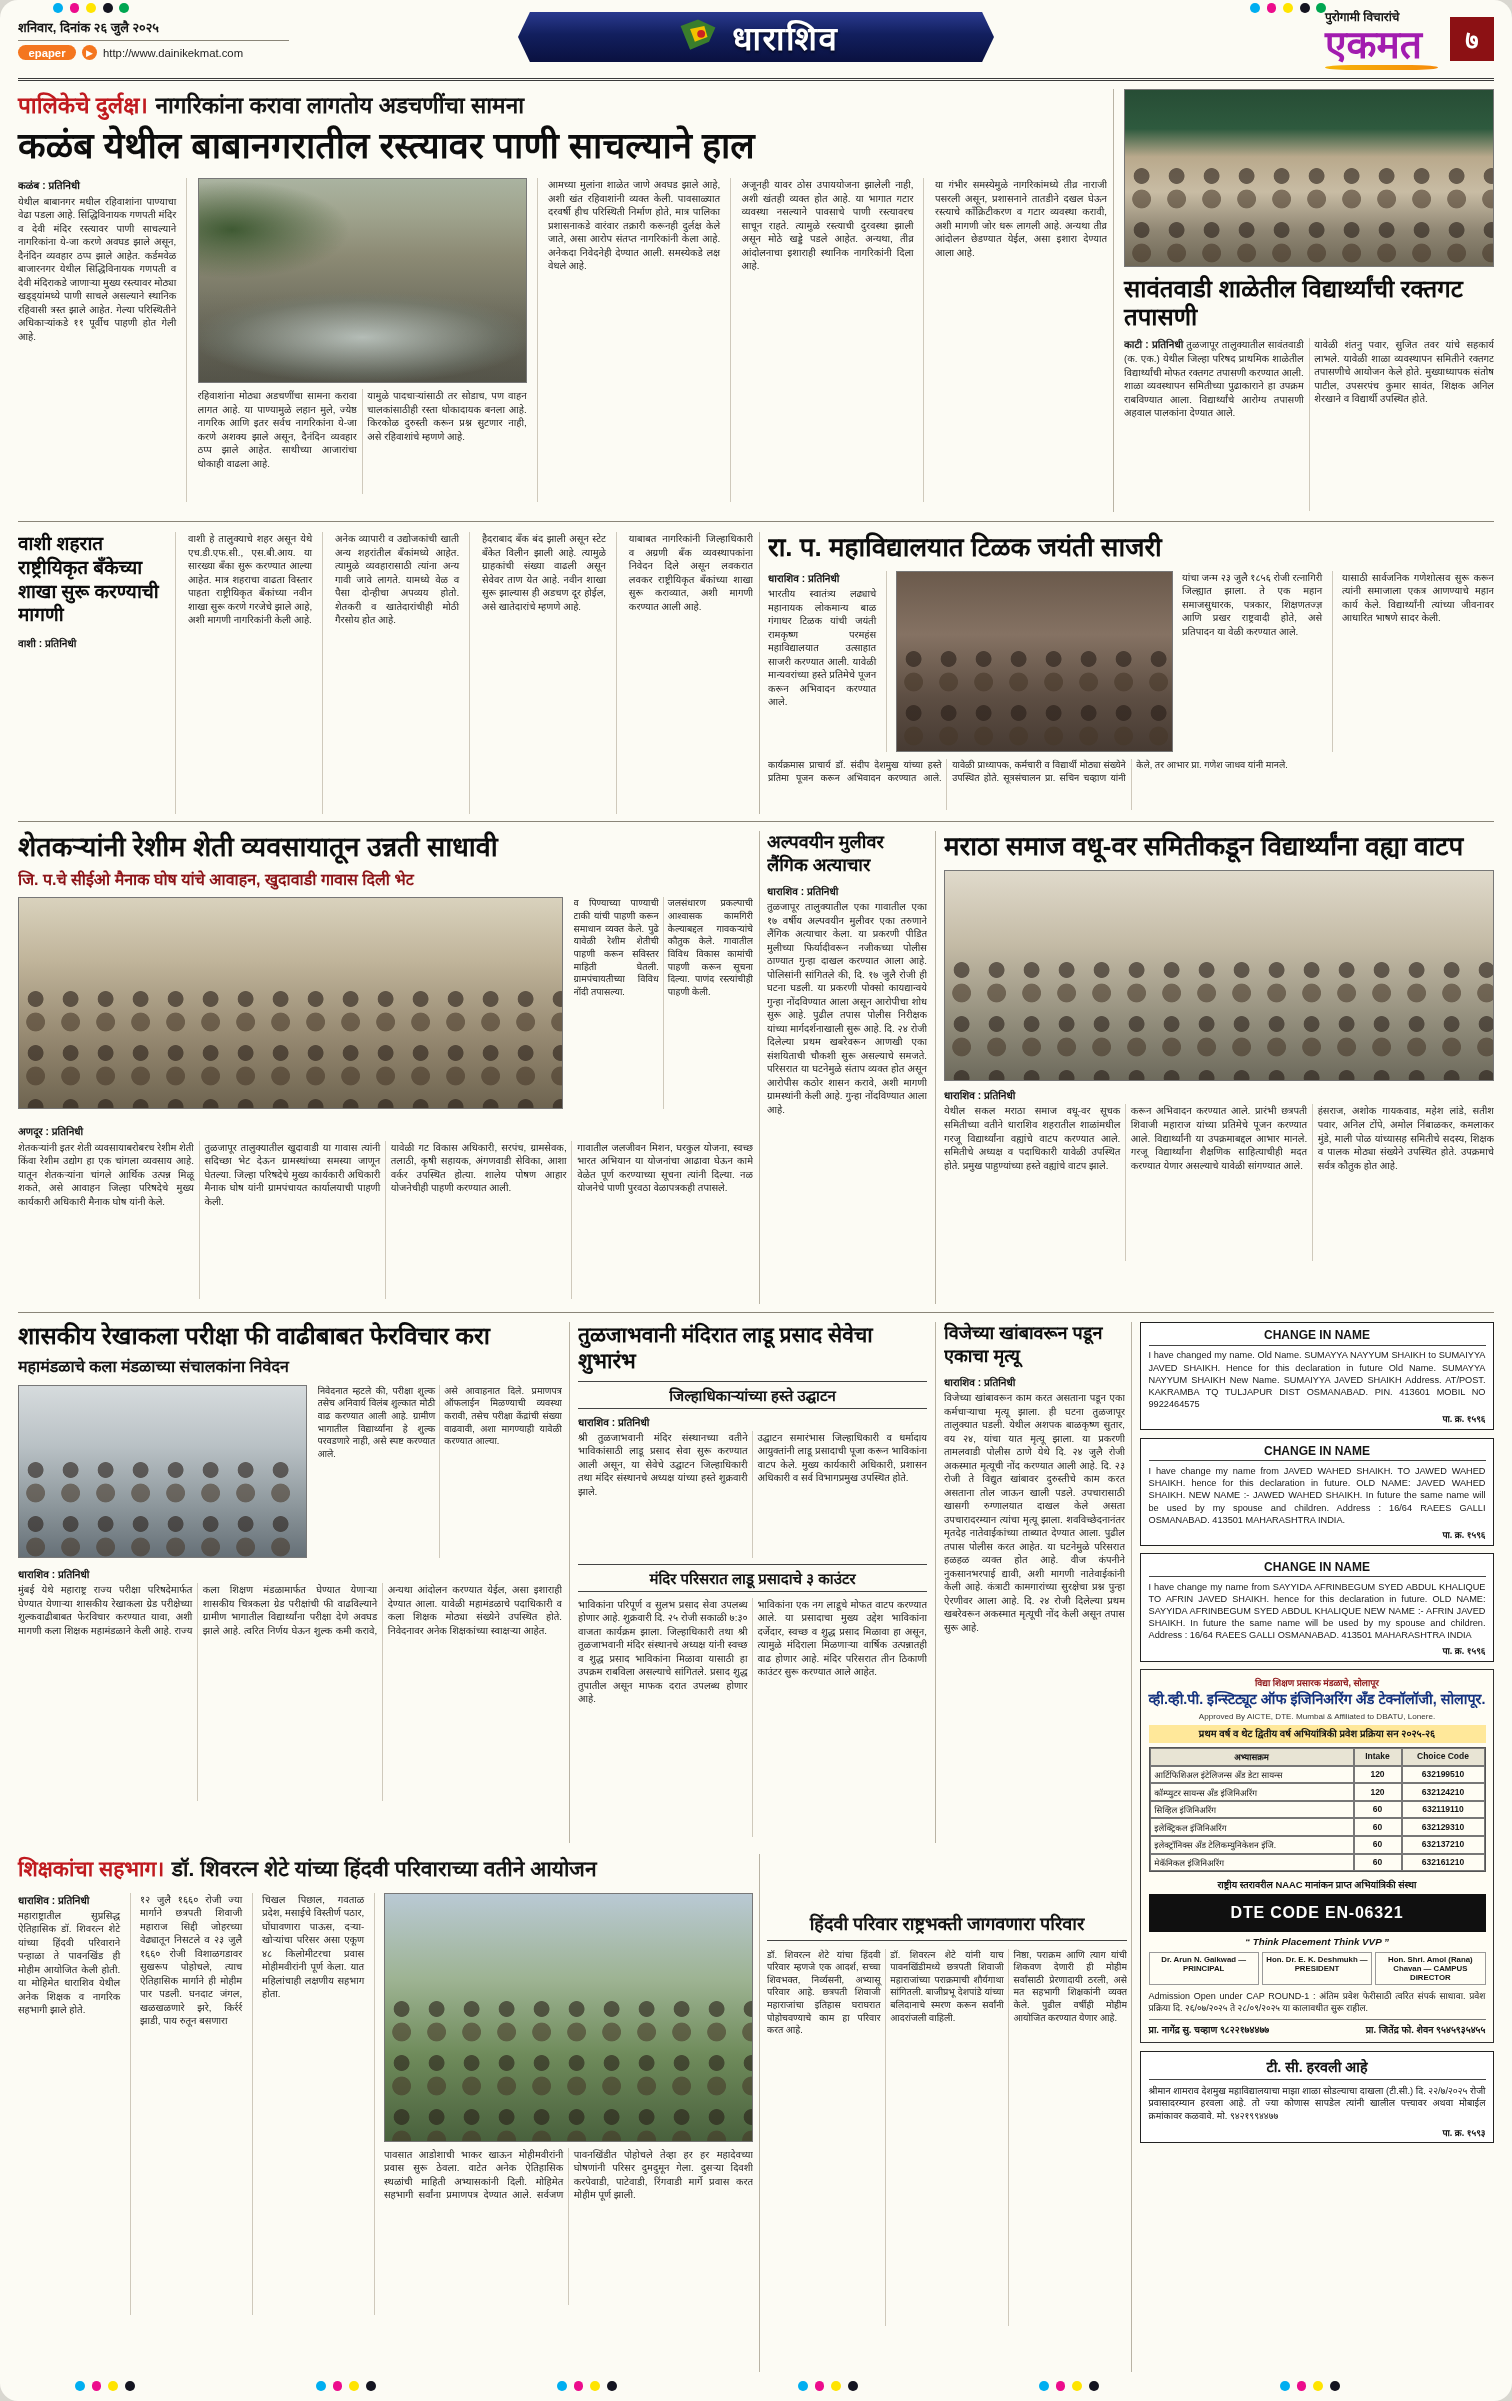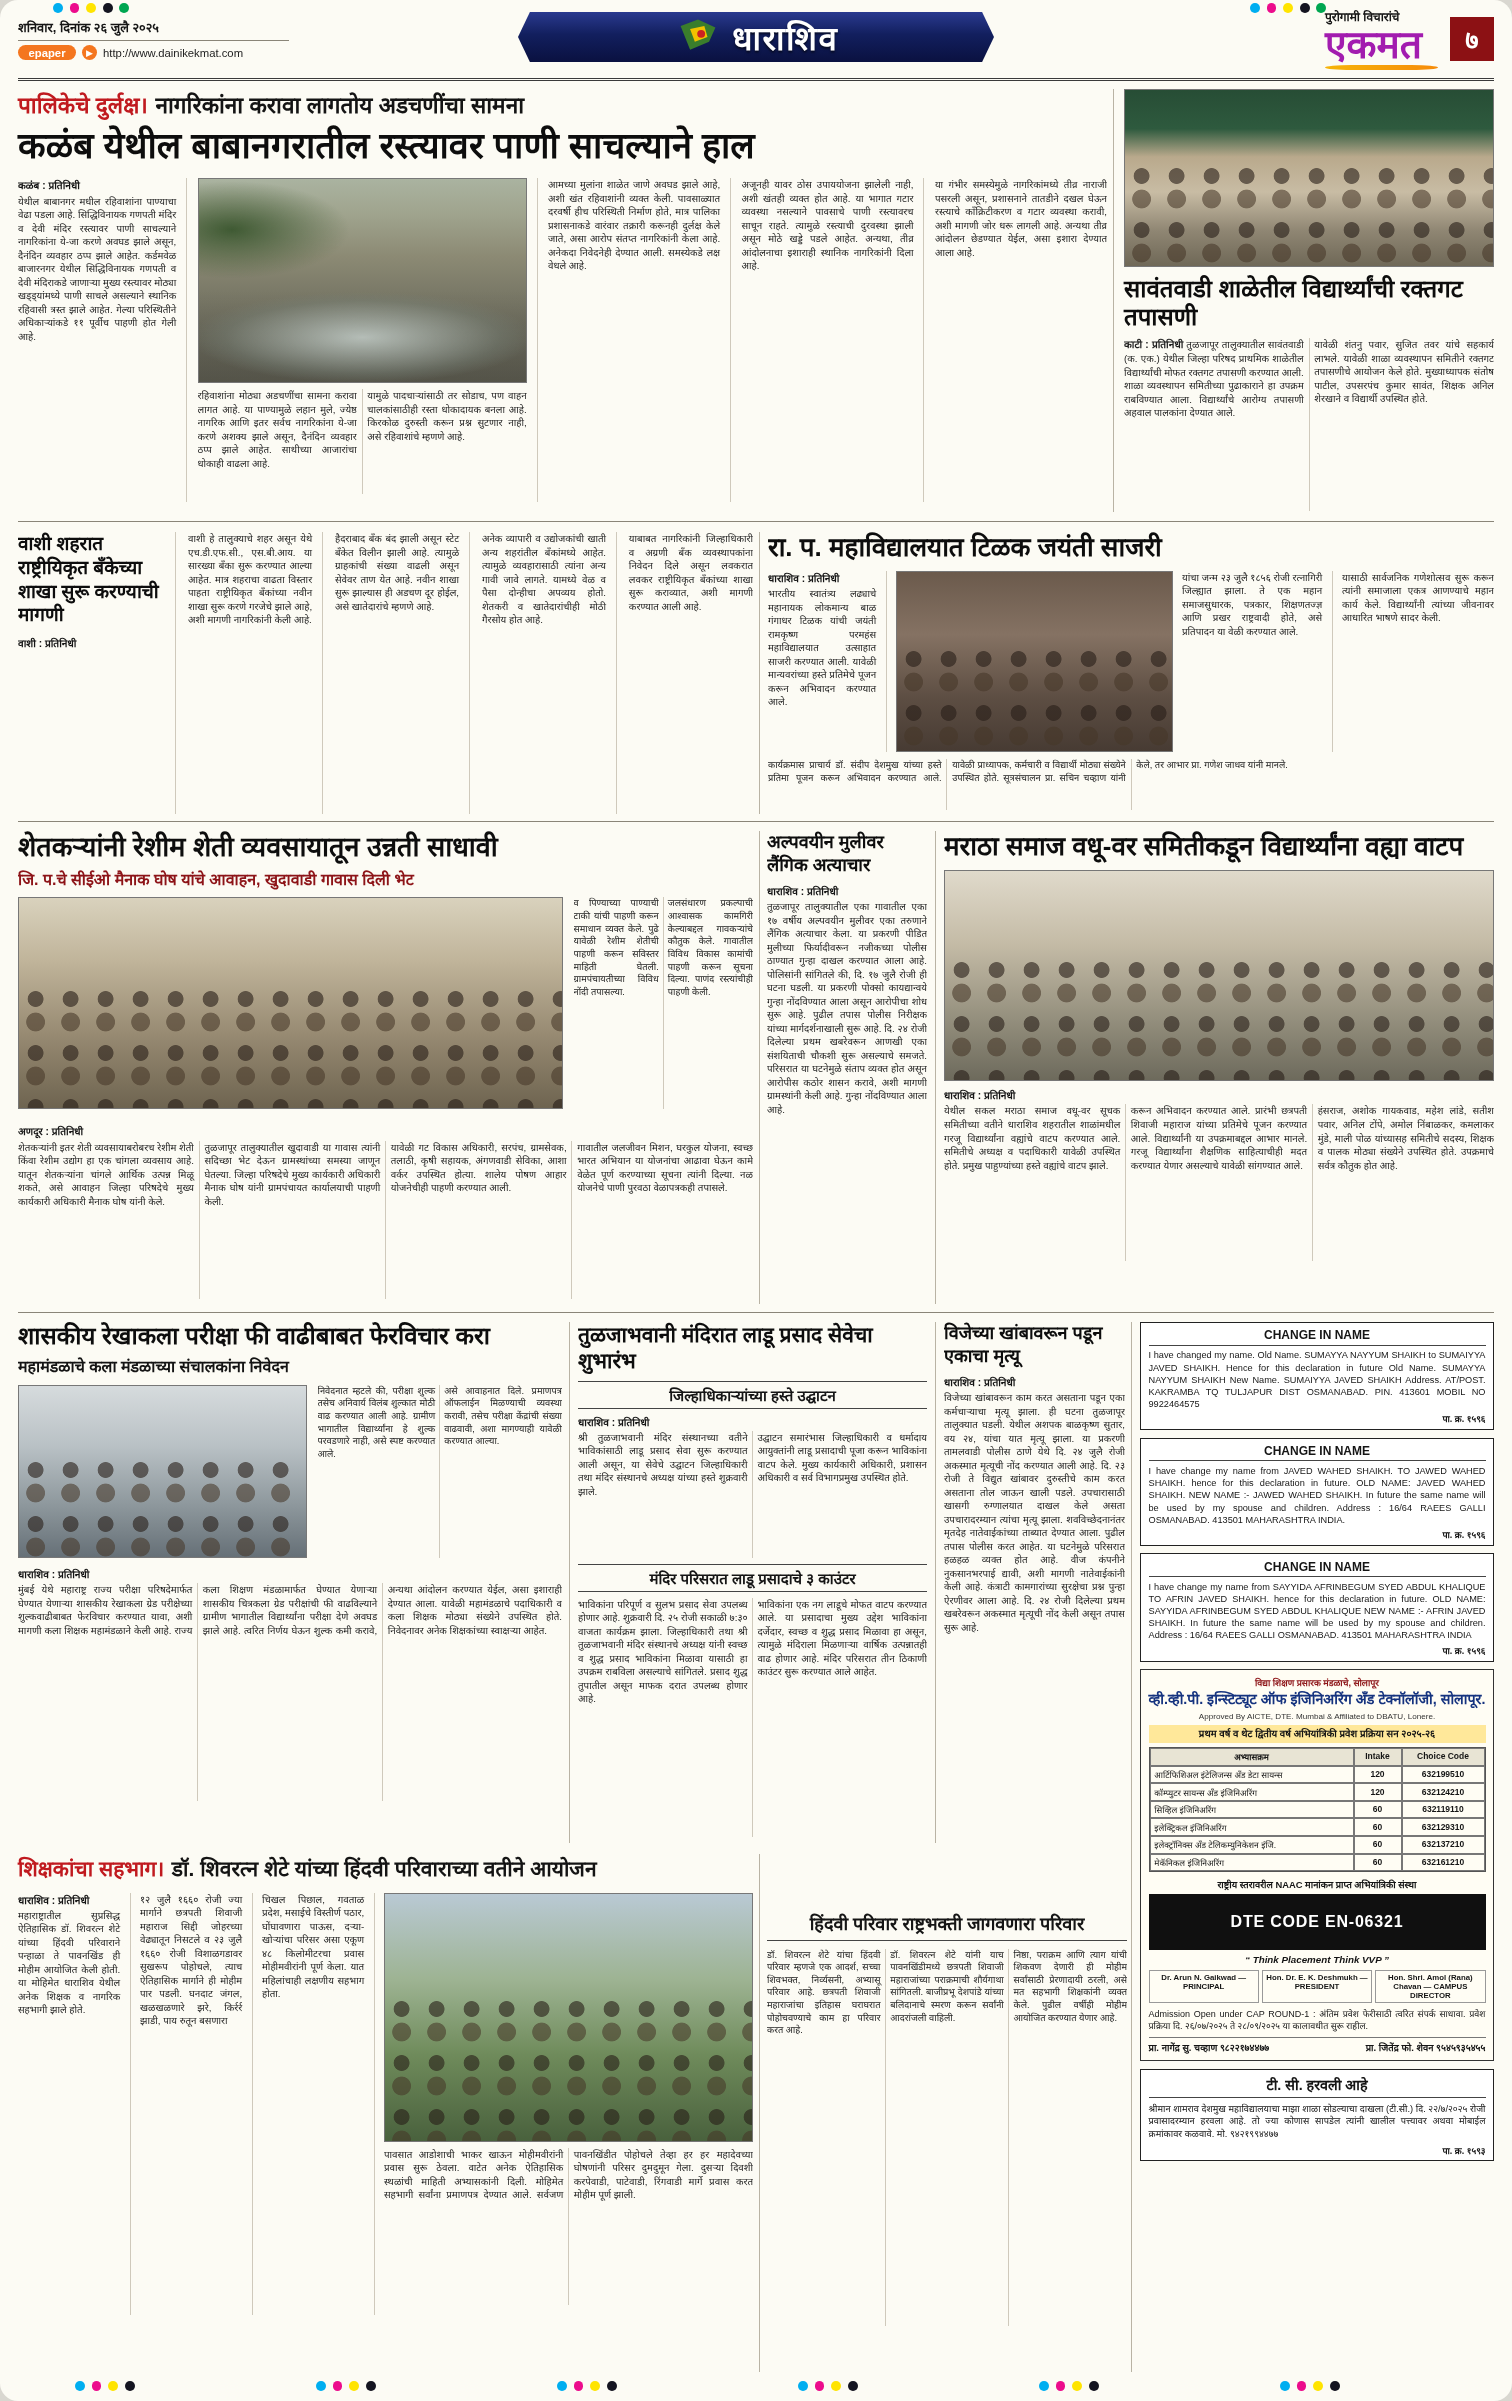--- a/index.html
+++ b/index.html
@@ -147,21 +147,21 @@
   .college { border:1.5px solid #333; padding:6px 7.5px; background:#fffdf4; }
   .college-trust { text-align:center; font-size:9px; color:#8d1418; font-weight:bold; }
   .college-name { text-align:center; font-size:14.3px; font-weight:bold; color:#15337f; margin:2.3px 0; line-height:1.25; }
   .college-approved { text-align:center; font-size:8.1px; color:#333; }
   .college-intro { text-align:center; font-size:9.8px; font-weight:bold; background:#ffe89a; margin:4.5px 0; padding:2.3px 1.5px; }
   .ctable { display:grid; grid-template-columns:1fr 48px 83px; border:0.8px solid #555; font-size:8.5px; }
   .ctable > div { border:0.4px solid #777; padding:2.3px 3.8px; }
   .ctable .th { font-weight:bold; background:#e8e4d4; text-align:center; }
   .ctable .num { text-align:center; font-weight:bold; }
   .college-naac { text-align:center; font-size:9.4px; font-weight:bold; margin-top:5.3px; }
-  .college-dte { background:#101010; color:#fff; text-align:center; font-size:16px; font-weight:bold; padding:19px 0; margin:3.8px 0; letter-spacing:0.8px; }
+  .college-dte { background:#101010; color:#fff; text-align:center; font-size:16px; font-weight:bold; padding:10px 0; margin:3.8px 0; letter-spacing:0.8px; }
   .college-tagline { text-align:center; font-style:italic; font-size:9.8px; font-weight:bold; }
   .college-people { display:grid; grid-template-columns:1fr 1fr 1fr; gap:3px; margin:4.5px 0; }
   .college-people div { font-size:7.8px; font-weight:bold; text-align:center; border:0.8px solid #999; padding:2.3px 1.5px; }
   .college-adm { font-size:9px; line-height:1.35; text-align:justify; }
   .college-contacts { display:flex; justify-content:space-between; gap:6px; margin-top:4.5px; border-top:0.8px solid #777; padding-top:3.8px; }
   .college-contacts div { font-size:9.5px; font-weight:bold; }
 
   .tcbox { border:1.1px solid #222; padding:5.3px 7.5px 3.8px; background:#fff; }
   .tcbox-title { text-align:center; font-weight:bold; font-size:14.3px; border-bottom:0.8px solid #444; padding-bottom:3px; margin-bottom:4.5px; }
   .tcbox-body { font-size:9.3px; line-height:1.36; text-align:justify; }
@@ -274,24 +274,24 @@
 
   <section class="abs washi">
     <div class="washi-headbox vsep">
       <h2 class="h-md">वाशी शहरात राष्ट्रीयिकृत बँकेच्या शाखा सुरू करण्याची मागणी</h2>
       <p class="dateline" style="margin-top:9px">वाशी : प्रतिनिधी</p>
     </div>
     <div class="washi-col vsep">
         <p class="body-text">वाशी हे तालुक्याचे शहर असून येथे एच.डी.एफ.सी., एस.बी.आय. या सारख्या बँका सुरू करण्यात आल्या आहेत. मात्र शहराचा वाढता विस्तार पाहता राष्ट्रीयिकृत बँकांच्या नवीन शाखा सुरू करणे गरजेचे झाले आहे, अशी मागणी नागरिकांनी केली आहे.</p>
       </div>
     <div class="washi-col vsep">
+        <p class="body-text">अनेक व्यापारी व उद्योजकांची खाती अन्य शहरांतील बँकांमध्ये आहेत. त्यामुळे व्यवहारासाठी त्यांना अन्य गावी जावे लागते. यामध्ये वेळ व पैसा दोन्हीचा अपव्यय होतो. शेतकरी व खातेदारांचीही मोठी गैरसोय होत आहे.</p>
+      </div>
+    <div class="washi-col vsep">
         <p class="body-text">हैदराबाद बँक बंद झाली असून स्टेट बँकेत विलीन झाली आहे. त्यामुळे ग्राहकांची संख्या वाढली असून सेवेवर ताण येत आहे. नवीन शाखा सुरू झाल्यास ही अडचण दूर होईल, असे खातेदारांचे म्हणणे आहे.</p>
-      </div>
-    <div class="washi-col vsep">
-        <p class="body-text">अनेक व्यापारी व उद्योजकांची खाती अन्य शहरांतील बँकांमध्ये आहेत. त्यामुळे व्यवहारासाठी त्यांना अन्य गावी जावे लागते. यामध्ये वेळ व पैसा दोन्हीचा अपव्यय होतो. शेतकरी व खातेदारांचीही मोठी गैरसोय होत आहे.</p>
       </div>
     <div class="washi-col">
         <p class="body-text">याबाबत नागरिकांनी जिल्हाधिकारी व अग्रणी बँक व्यवस्थापकांना निवेदन दिले असून लवकरात लवकर राष्ट्रीयिकृत बँकांच्या शाखा सुरू कराव्यात, अशी मागणी करण्यात आली आहे.</p>
       </div>
   </section>
 
   <div class="vl" style="left:759px;top:532px;height:282px"></div>
 
   <section class="abs tilak">
     <h2 class="h-lg">रा. प. महाविद्यालयात टिळक जयंती साजरी</h2>

